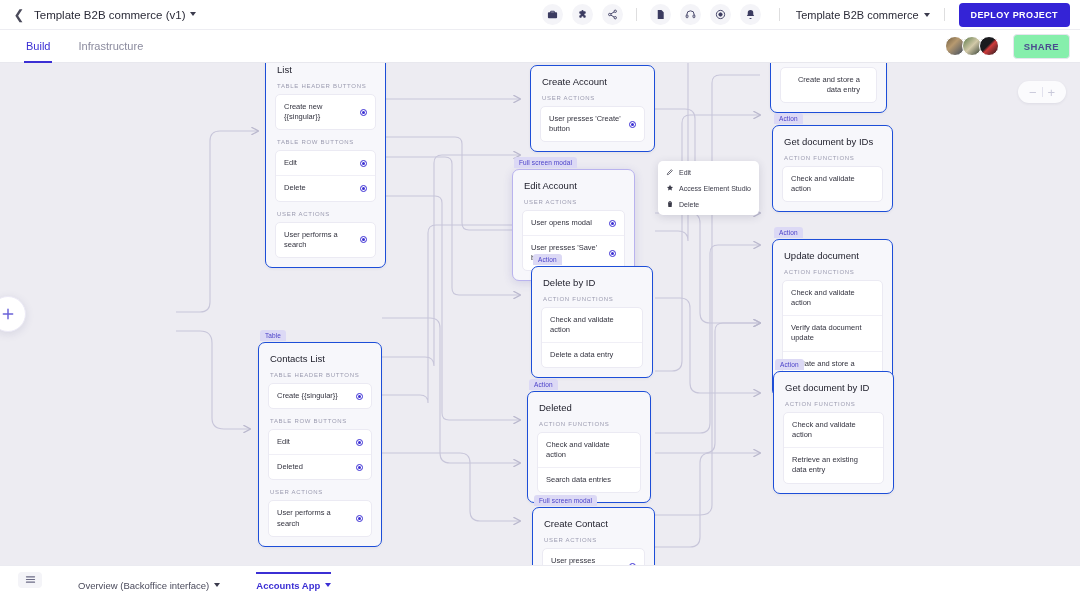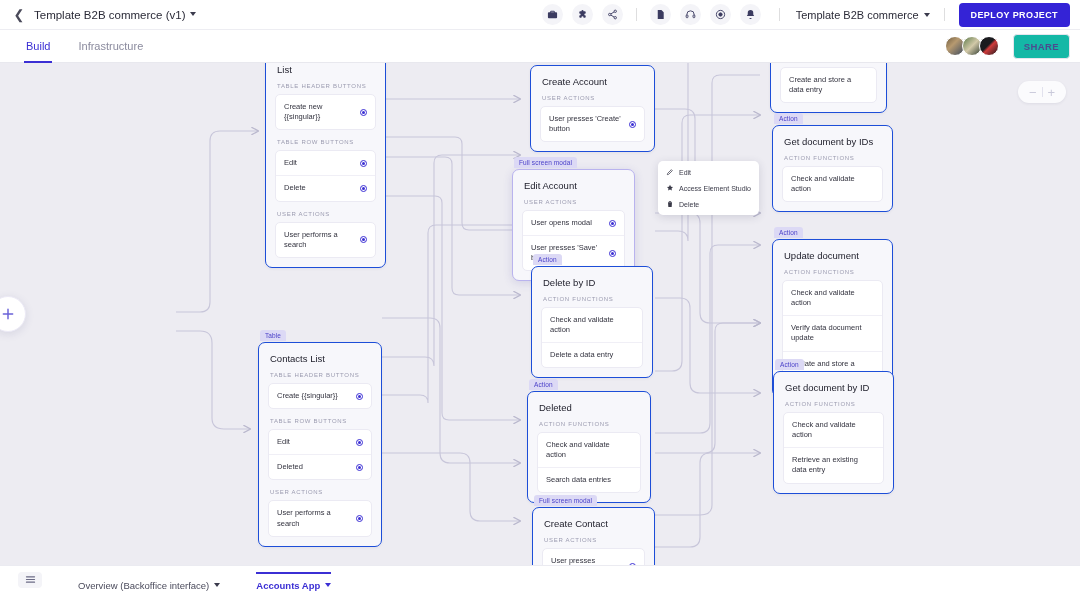--- a/index.html
+++ b/index.html
@@ -51,21 +51,21 @@
   .tab { font-size: 11px; color: #8b8b9e; padding: 0 2px; margin-left: 24px;
     height: 33px; line-height: 33px; cursor: pointer; }
   .tab.active { color: #3b2fd4; box-shadow: inset 0 -2px 0 #3b2fd4; }
   .tabbar-right { margin-left: auto; display: flex; align-items: center; gap: 2px; margin-right: 10px; }
   .avatar { width: 20px; height: 20px; border-radius: 50%; border: 1.5px solid #fff;
     margin-left: -5px; background-size: cover; }
   .av1 { background: linear-gradient(135deg,#6f5c3f 0%, #b79a70 40%, #3c4a5e 100%); }
   .av2 { background: linear-gradient(135deg,#5c7a4a 0%, #d2c9a8 50%, #2f3b30 100%); }
   .av3 { background: linear-gradient(135deg,#1b1b1f 0%, #1b1b1f 45%, #d13b3b 55%, #1b1b1f 100%); }
   .share-btn { font-size: 9.5px; color: #4b4b8f; font-weight: bold; letter-spacing: .4px;
-    padding: 6px 10px; border-radius: 4px; background: #14b8a6; border: 1px solid #e6e6ee;
+    padding: 6px 10px; border-radius: 4px; background: #86efac; border: 1px solid #e6e6ee;
     margin-left: 12px; cursor: pointer; }
 
   
   .canvas {
     position: absolute; top: 63px; left: 0; width: 1080px; height: 502px;
     background: #edecf2; overflow: hidden;
   }
   .edges { position: absolute; inset: 0; width: 1080px; height: 502px; }
 
   
@@ -425,21 +425,21 @@
           <div class="row">
             <span class="txt">User presses 'Create' button</span>
             <span class="dot"></span>
           </div>
         </div>
       </div>
     </div>
 
     <div class="node" style="left:770px; top:-36px; width:117px;">
       <div class="card">
-        <div class="grp" style="margin-top:30px;">
+        <div class="grp" style="margin-top:30px;text-align:right;">
           <div class="row">
             <span class="txt">Create and store a data entry</span>
           </div>
         </div>
       </div>
     </div>
 
     <div class="node" style="left:772px; top:44px; width:121px;">
       <div class="badge">Action</div>
       <div class="card">

